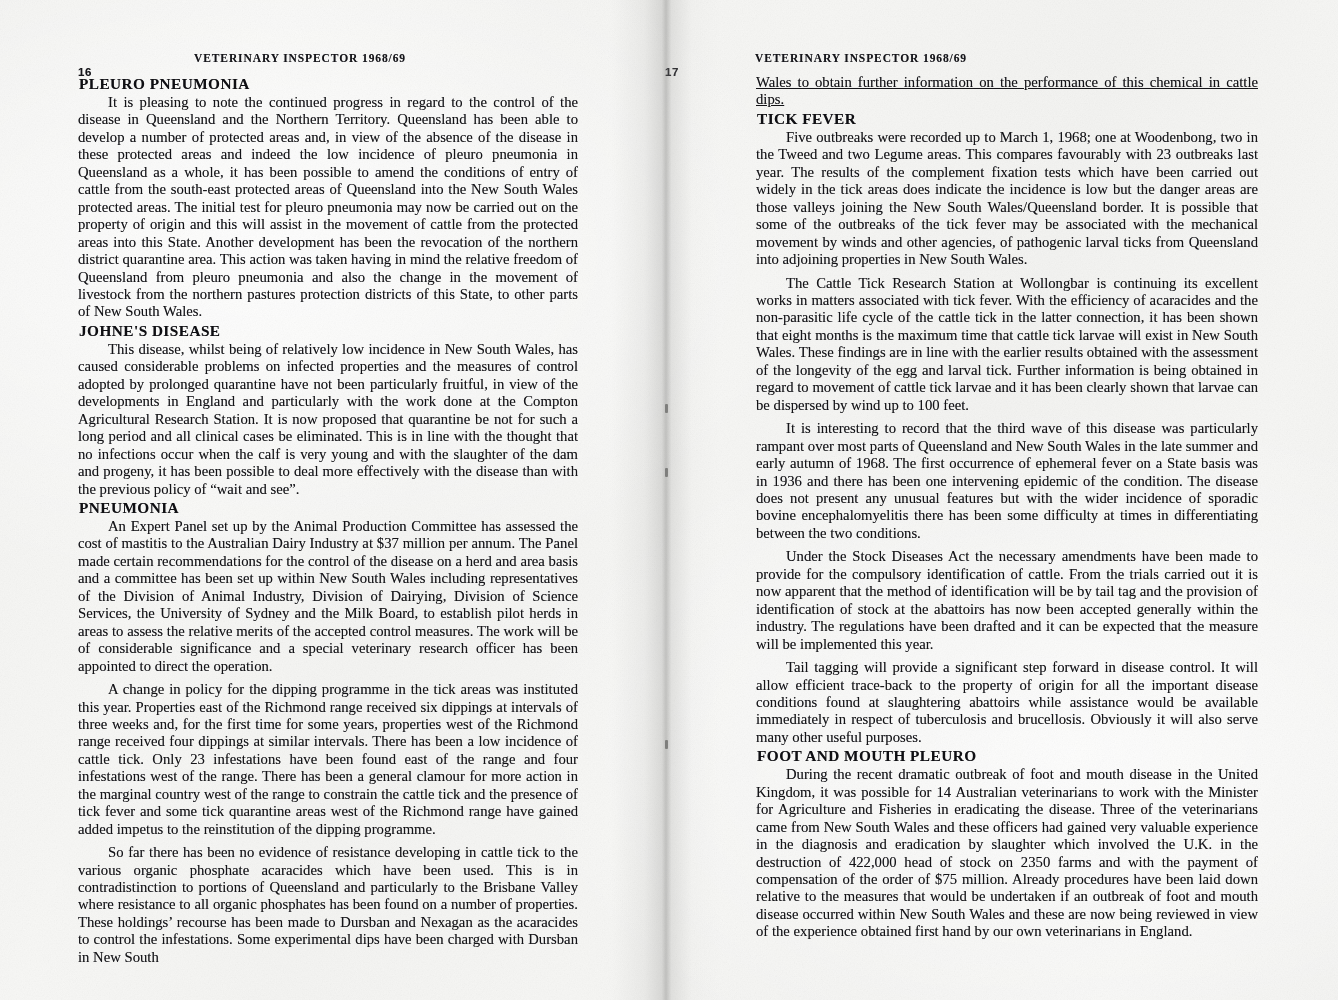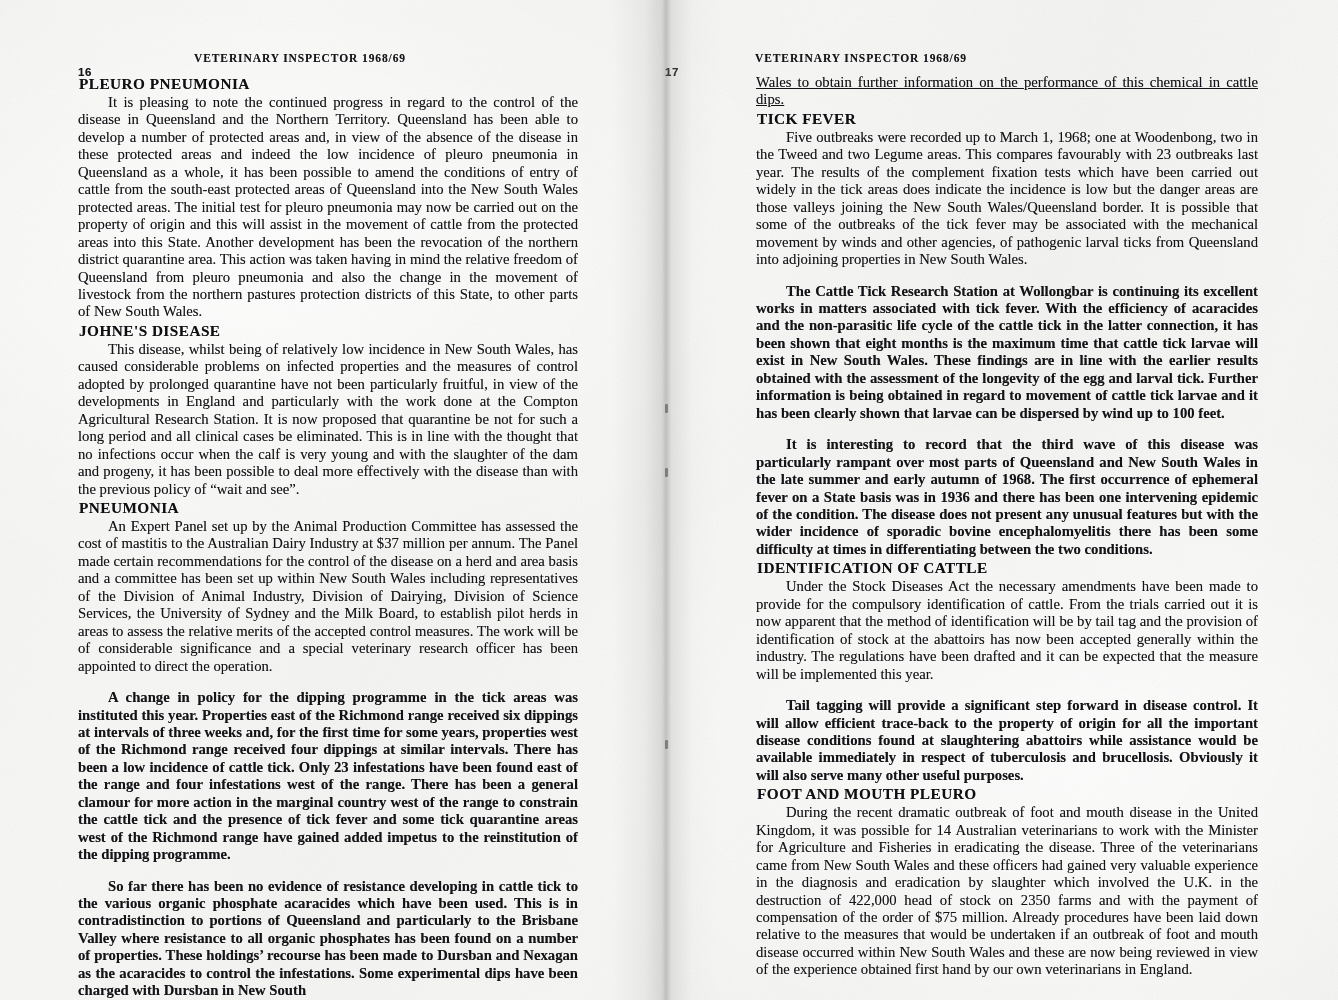--- a/index.html
+++ b/index.html
@@ -118,21 +118,21 @@
   }
   .sec-gap-top    { margin-top: 16px; }
   .sec-gap-bottom { margin-bottom: 1px; }
 
   p.body {
     margin: 0;
     padding: 0;
     text-indent: 30px;
     text-align: justify;
   }
-  p.body + p.body { margin-top: 14px; font-weight: bold; }
+  p.body + p.body { margin-top: 6px; }
   p.body.continued { text-indent: 0; text-decoration: underline; }
 
   
   .column, .running-head, .folio {
     text-shadow: 0 0 0.45px rgba(20,20,24,0.42);
   }
 </style>
 </head>
 <body>
 
@@ -177,21 +177,20 @@
     <div class="column">
 
       <p class="body continued">Wales to obtain further information on the performance of this chemical in cattle dips.</p>
 
       <h2 class="section sec-gap-top sec-gap-bottom">TICK FEVER</h2>
       <p class="body">Five outbreaks were recorded up to March 1, 1968; one at Woodenbong, two in the Tweed and two Legume areas. This compares favourably with 23 outbreaks last year. The results of the complement fixation tests which have been carried out widely in the tick areas does indicate the incidence is low but the danger areas are those valleys joining the New South Wales/Queensland border. It is possible that some of the outbreaks of the tick fever may be associated with the mechanical movement by winds and other agencies, of pathogenic larval ticks from Queensland into adjoining properties in New South Wales.</p>
       <p class="body">The Cattle Tick Research Station at Wollongbar is continuing its excellent works in matters associated with tick fever. With the efficiency of acaracides and the non-parasitic life cycle of the cattle tick in the latter connection, it has been shown that eight months is the maximum time that cattle tick larvae will exist in New South Wales. These findings are in line with the earlier results obtained with the assessment of the longevity of the egg and larval tick. Further information is being obtained in regard to movement of cattle tick larvae and it has been clearly shown that larvae can be dispersed by wind up to 100 feet.</p>
 
       <p class="body">It is interesting to record that the third wave of this disease was particularly rampant over most parts of Queensland and New South Wales in the late summer and early autumn of 1968. The first occurrence of ephemeral fever on a State basis was in 1936 and there has been one intervening epidemic of the condition. The disease does not present any unusual features but with the wider incidence of sporadic bovine encephalomyelitis there has been some difficulty at times in differentiating between the two conditions.</p>
 
-      <h2 class="section sec-gap-top sec-gap-bottom">IDENTIFICATION OF CATTLE</h2>
       <p class="body">Under the Stock Diseases Act the necessary amendments have been made to provide for the compulsory identification of cattle. From the trials carried out it is now apparent that the method of identification will be by tail tag and the provision of identification of stock at the abattoirs has now been accepted generally within the industry. The regulations have been drafted and it can be expected that the measure will be implemented this year.</p>
       <p class="body">Tail tagging will provide a significant step forward in disease control. It will allow efficient trace-back to the property of origin for all the important disease conditions found at slaughtering abattoirs while assistance would be available immediately in respect of tuberculosis and brucellosis. Obviously it will also serve many other useful purposes.</p>
 
       <h2 class="section sec-gap-top sec-gap-bottom">FOOT AND MOUTH PLEURO</h2>
       <p class="body">During the recent dramatic outbreak of foot and mouth disease in the United Kingdom, it was possible for 14 Australian veterinarians to work with the Minister for Agriculture and Fisheries in eradicating the disease. Three of the veterinarians came from New South Wales and these officers had gained very valuable experience in the diagnosis and eradication by slaughter which involved the U.K. in the destruction of 422,000 head of stock on 2350 farms and with the payment of compensation of the order of $75 million. Already procedures have been laid down relative to the measures that would be undertaken if an outbreak of foot and mouth disease occurred within New South Wales and these are now being reviewed in view of the experience obtained first hand by our own veterinarians in England.</p>
 
     </div>
   </div>
 
   <div id="gutter"></div>

